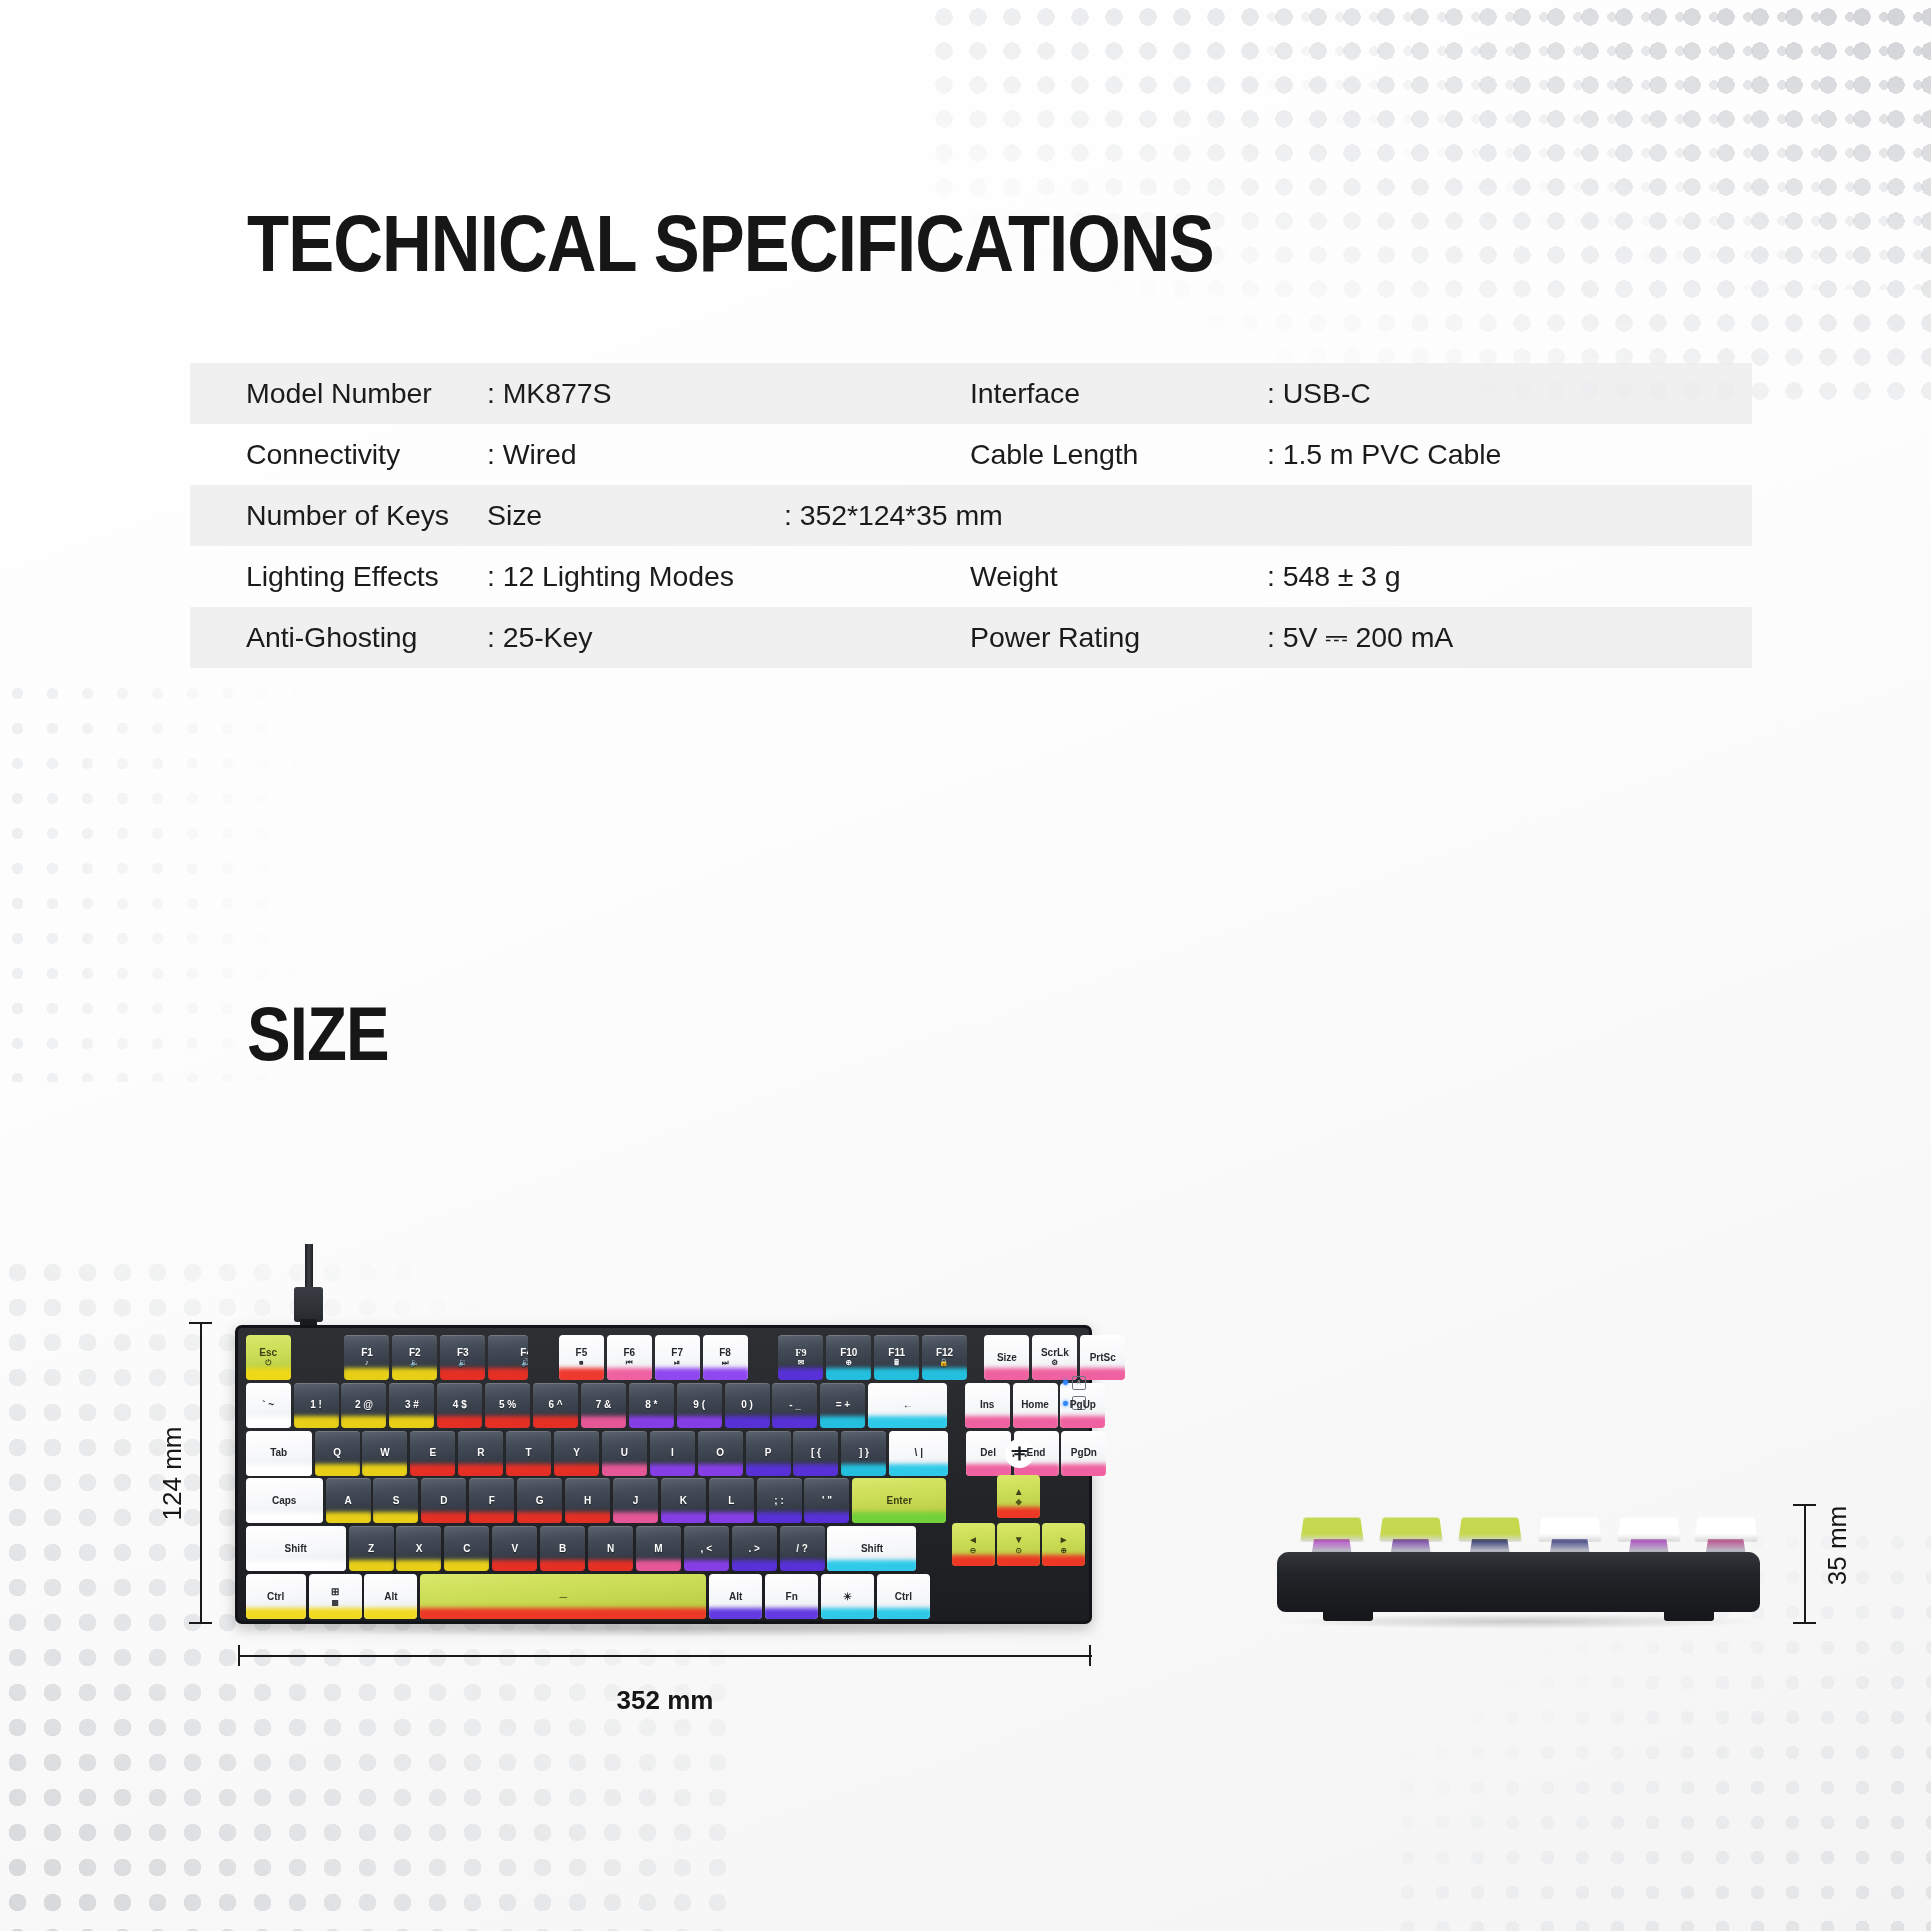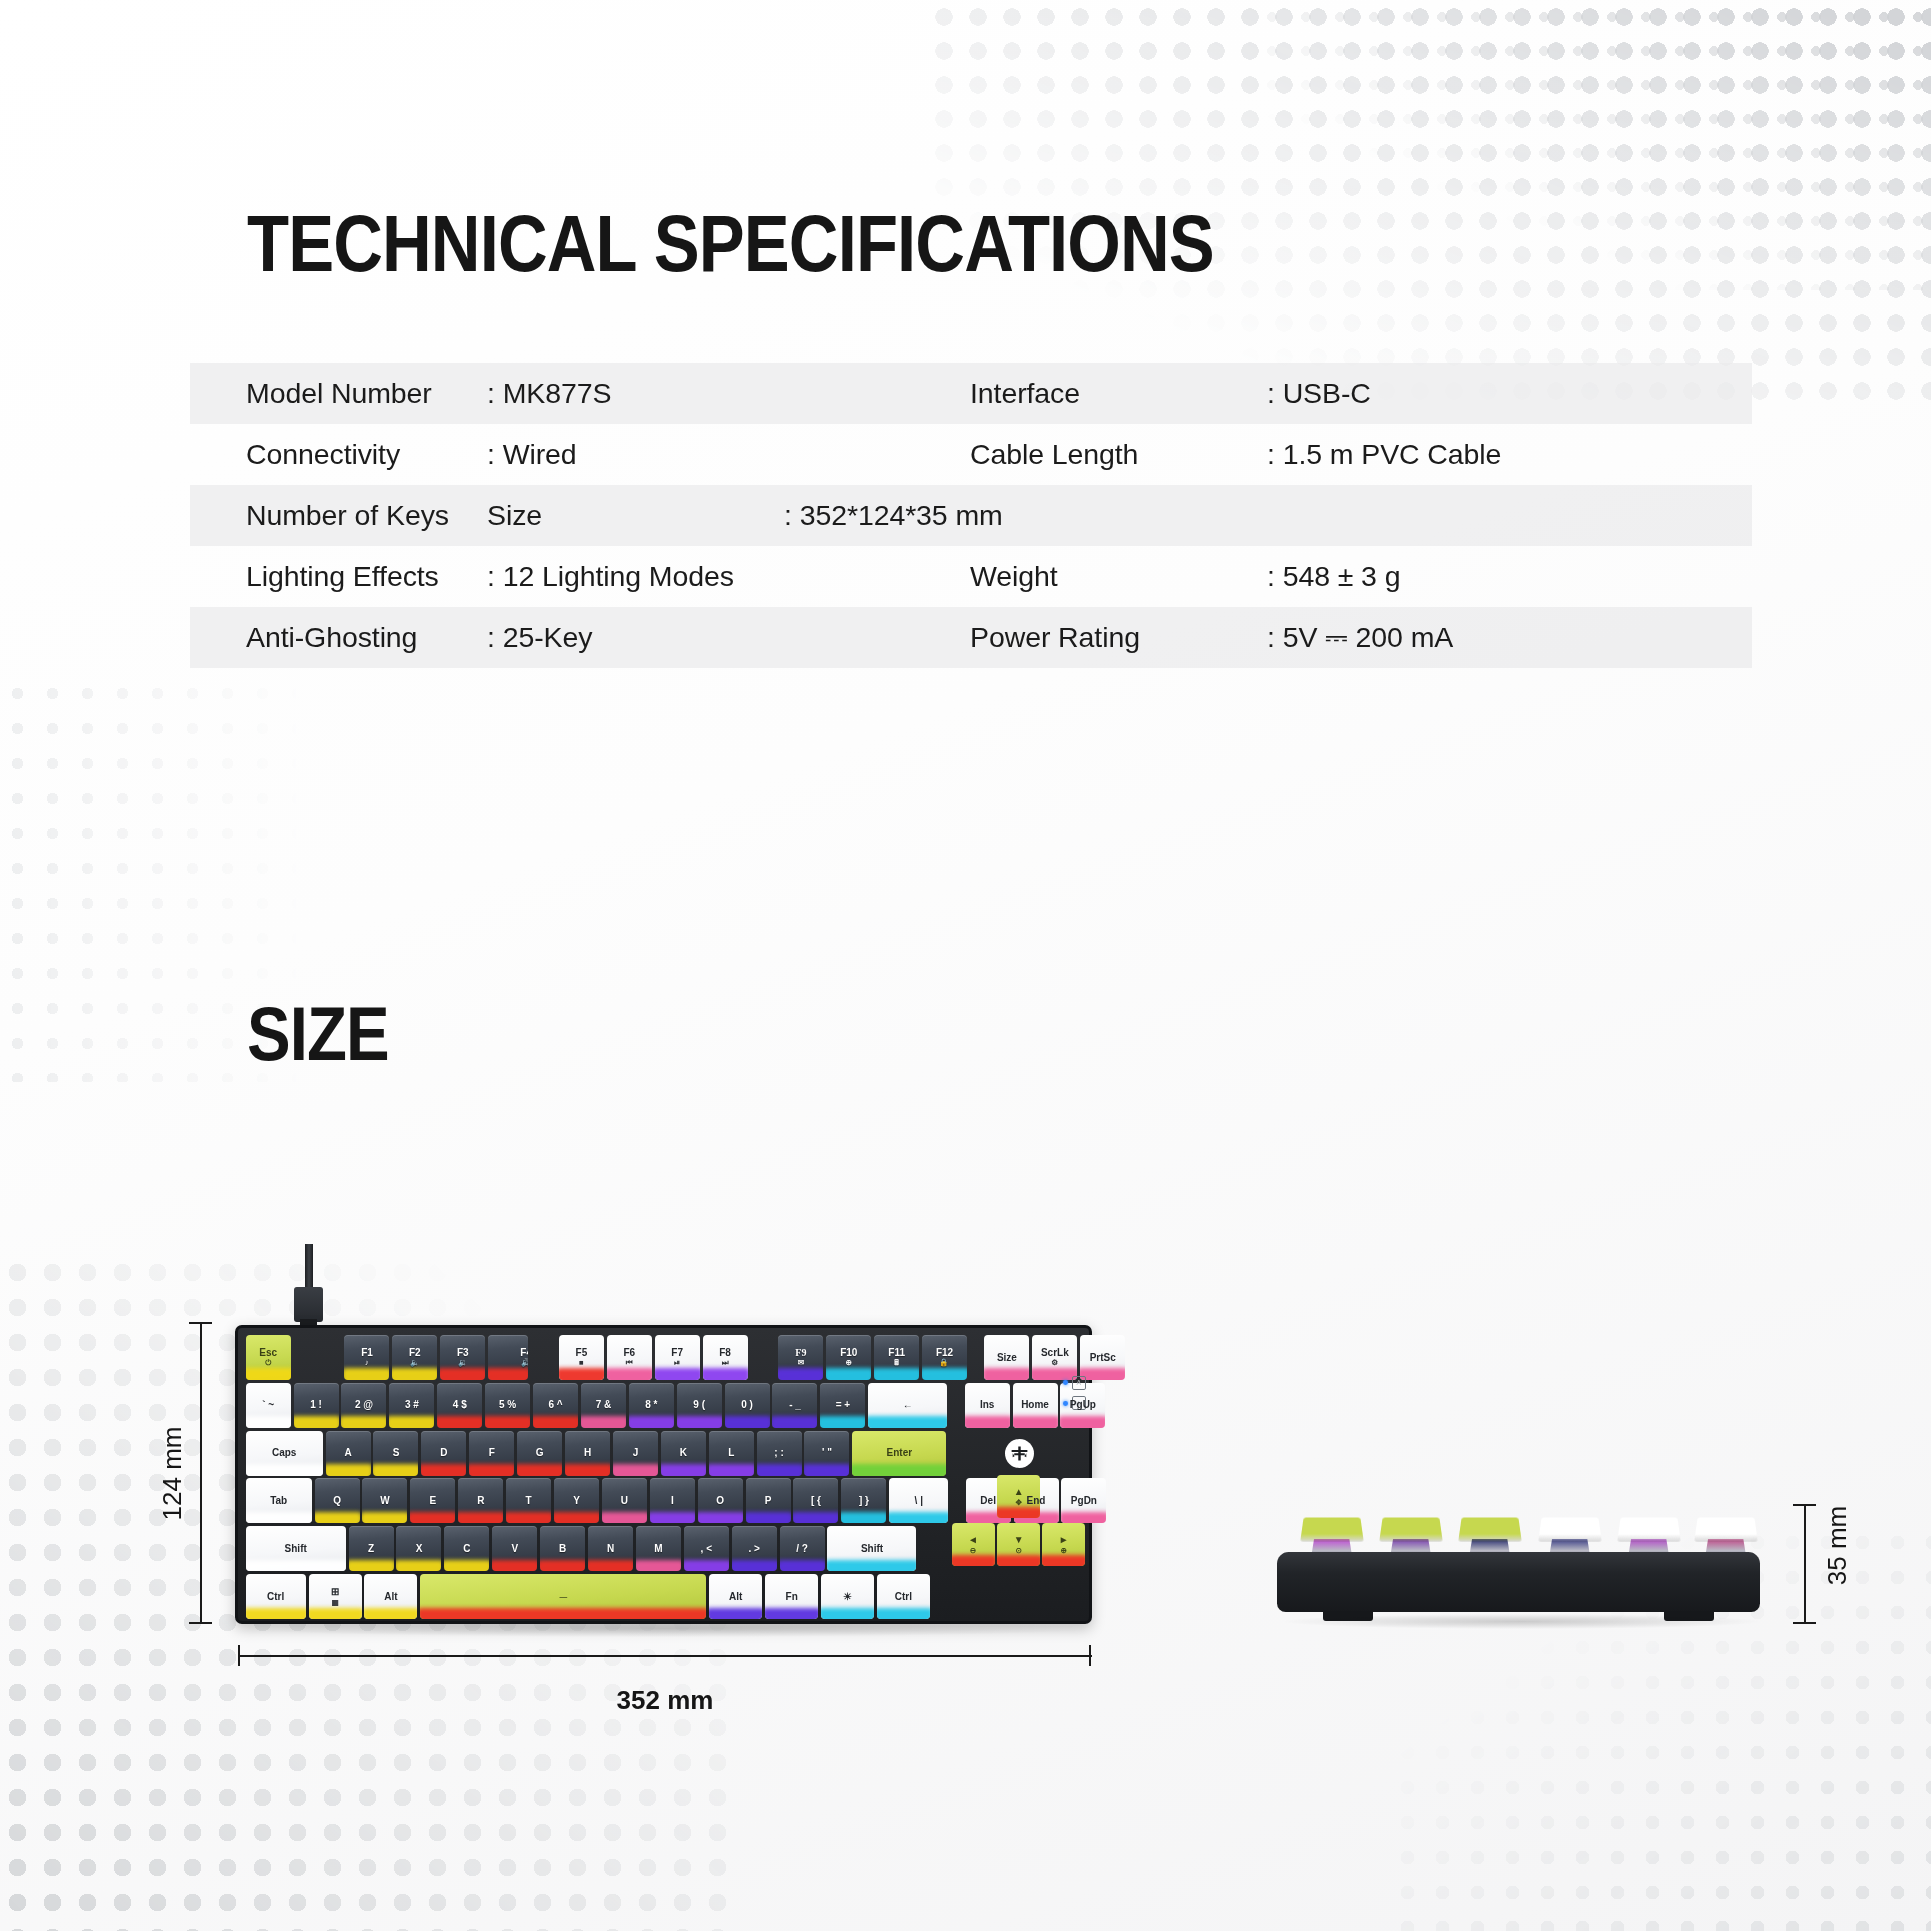--- a/index.html
+++ b/index.html
@@ -524,20 +524,125 @@
           </div>
         </div>
         <div class="key white" style="width: 45px;">
           <div class="glow g-pink"></div>
           <div style="position: relative; z-index: 2; display: flex; flex-direction: column; align-items: center;">
             <span>PgUp</span>
           </div>
         </div>
       </div>
       <div class="kb-row">
+        <div class="key white" style="width: 66px;">
+          <div class="glow g-white"></div>
+          <div style="position: relative; z-index: 2; display: flex; flex-direction: column; align-items: center;">
+            <span>Tab</span>
+          </div>
+        </div>
+        <div class="key dark" style="width: 45px;">
+          <div class="glow g-yellow"></div>
+          <div style="position: relative; z-index: 2; display: flex; flex-direction: column; align-items: center;">
+            <span>Q</span>
+          </div>
+        </div>
+        <div class="key dark" style="width: 45px;">
+          <div class="glow g-yellow"></div>
+          <div style="position: relative; z-index: 2; display: flex; flex-direction: column; align-items: center;">
+            <span>W</span>
+          </div>
+        </div>
+        <div class="key dark" style="width: 45px;">
+          <div class="glow g-red"></div>
+          <div style="position: relative; z-index: 2; display: flex; flex-direction: column; align-items: center;">
+            <span>E</span>
+          </div>
+        </div>
+        <div class="key dark" style="width: 45px;">
+          <div class="glow g-red"></div>
+          <div style="position: relative; z-index: 2; display: flex; flex-direction: column; align-items: center;">
+            <span>R</span>
+          </div>
+        </div>
+        <div class="key dark" style="width: 45px;">
+          <div class="glow g-red"></div>
+          <div style="position: relative; z-index: 2; display: flex; flex-direction: column; align-items: center;">
+            <span>T</span>
+          </div>
+        </div>
+        <div class="key dark" style="width: 45px;">
+          <div class="glow g-red"></div>
+          <div style="position: relative; z-index: 2; display: flex; flex-direction: column; align-items: center;">
+            <span>Y</span>
+          </div>
+        </div>
+        <div class="key dark" style="width: 45px;">
+          <div class="glow g-pink"></div>
+          <div style="position: relative; z-index: 2; display: flex; flex-direction: column; align-items: center;">
+            <span>U</span>
+          </div>
+        </div>
+        <div class="key dark" style="width: 45px;">
+          <div class="glow g-purple"></div>
+          <div style="position: relative; z-index: 2; display: flex; flex-direction: column; align-items: center;">
+            <span>I</span>
+          </div>
+        </div>
+        <div class="key dark" style="width: 45px;">
+          <div class="glow g-purple"></div>
+          <div style="position: relative; z-index: 2; display: flex; flex-direction: column; align-items: center;">
+            <span>O</span>
+          </div>
+        </div>
+        <div class="key dark" style="width: 45px;">
+          <div class="glow g-violet"></div>
+          <div style="position: relative; z-index: 2; display: flex; flex-direction: column; align-items: center;">
+            <span>P</span>
+          </div>
+        </div>
+        <div class="key dark" style="width: 45px;">
+          <div class="glow g-violet"></div>
+          <div style="position: relative; z-index: 2; display: flex; flex-direction: column; align-items: center;">
+            <span>[ {</span>
+          </div>
+        </div>
+        <div class="key dark" style="width: 45px;">
+          <div class="glow g-cyan"></div>
+          <div style="position: relative; z-index: 2; display: flex; flex-direction: column; align-items: center;">
+            <span>] }</span>
+          </div>
+        </div>
+        <div class="key white" style="width: 59px;">
+          <div class="glow g-cyan"></div>
+          <div style="position: relative; z-index: 2; display: flex; flex-direction: column; align-items: center;">
+            <span>\ |</span>
+          </div>
+        </div>
+        <div style="width: 11.6px; flex: 0 0 auto;"></div>
+        <div class="key white" style="width: 45px;">
+          <div class="glow g-pink"></div>
+          <div style="position: relative; z-index: 2; display: flex; flex-direction: column; align-items: center;">
+            <span>Del</span>
+          </div>
+        </div>
+        <div class="key white" style="width: 45px;">
+          <div class="glow g-pink"></div>
+          <div style="position: relative; z-index: 2; display: flex; flex-direction: column; align-items: center;">
+            <span>End</span>
+          </div>
+        </div>
+        <div class="key white" style="width: 45px;">
+          <div class="glow g-pink"></div>
+          <div style="position: relative; z-index: 2; display: flex; flex-direction: column; align-items: center;">
+            <span>PgDn</span>
+          </div>
+        </div>
+      </div>
+      <div class="kb-row">
         <div class="key white" style="width: 77px;">
           <div class="glow g-white"></div>
           <div style="position: relative; z-index: 2; display: flex; flex-direction: column; align-items: center;">
             <span>Caps</span>
           </div>
         </div>
         <div class="key dark" style="width: 45px;">
           <div class="glow g-yellow"></div>
           <div style="position: relative; z-index: 2; display: flex; flex-direction: column; align-items: center;">
             <span>A</span>
@@ -600,125 +705,20 @@
         <div class="key dark" style="width: 45px;">
           <div class="glow g-violet"></div>
           <div style="position: relative; z-index: 2; display: flex; flex-direction: column; align-items: center;">
             <span>' "</span>
           </div>
         </div>
         <div class="key lime" style="width: 94px;">
           <div class="glow g-green"></div>
           <div style="position: relative; z-index: 2; display: flex; flex-direction: column; align-items: center;">
             <span>Enter</span>
-          </div>
-        </div>
-      </div>
-      <div class="kb-row">
-        <div class="key white" style="width: 66px;">
-          <div class="glow g-white"></div>
-          <div style="position: relative; z-index: 2; display: flex; flex-direction: column; align-items: center;">
-            <span>Tab</span>
-          </div>
-        </div>
-        <div class="key dark" style="width: 45px;">
-          <div class="glow g-yellow"></div>
-          <div style="position: relative; z-index: 2; display: flex; flex-direction: column; align-items: center;">
-            <span>Q</span>
-          </div>
-        </div>
-        <div class="key dark" style="width: 45px;">
-          <div class="glow g-yellow"></div>
-          <div style="position: relative; z-index: 2; display: flex; flex-direction: column; align-items: center;">
-            <span>W</span>
-          </div>
-        </div>
-        <div class="key dark" style="width: 45px;">
-          <div class="glow g-red"></div>
-          <div style="position: relative; z-index: 2; display: flex; flex-direction: column; align-items: center;">
-            <span>E</span>
-          </div>
-        </div>
-        <div class="key dark" style="width: 45px;">
-          <div class="glow g-red"></div>
-          <div style="position: relative; z-index: 2; display: flex; flex-direction: column; align-items: center;">
-            <span>R</span>
-          </div>
-        </div>
-        <div class="key dark" style="width: 45px;">
-          <div class="glow g-red"></div>
-          <div style="position: relative; z-index: 2; display: flex; flex-direction: column; align-items: center;">
-            <span>T</span>
-          </div>
-        </div>
-        <div class="key dark" style="width: 45px;">
-          <div class="glow g-red"></div>
-          <div style="position: relative; z-index: 2; display: flex; flex-direction: column; align-items: center;">
-            <span>Y</span>
-          </div>
-        </div>
-        <div class="key dark" style="width: 45px;">
-          <div class="glow g-pink"></div>
-          <div style="position: relative; z-index: 2; display: flex; flex-direction: column; align-items: center;">
-            <span>U</span>
-          </div>
-        </div>
-        <div class="key dark" style="width: 45px;">
-          <div class="glow g-purple"></div>
-          <div style="position: relative; z-index: 2; display: flex; flex-direction: column; align-items: center;">
-            <span>I</span>
-          </div>
-        </div>
-        <div class="key dark" style="width: 45px;">
-          <div class="glow g-purple"></div>
-          <div style="position: relative; z-index: 2; display: flex; flex-direction: column; align-items: center;">
-            <span>O</span>
-          </div>
-        </div>
-        <div class="key dark" style="width: 45px;">
-          <div class="glow g-violet"></div>
-          <div style="position: relative; z-index: 2; display: flex; flex-direction: column; align-items: center;">
-            <span>P</span>
-          </div>
-        </div>
-        <div class="key dark" style="width: 45px;">
-          <div class="glow g-violet"></div>
-          <div style="position: relative; z-index: 2; display: flex; flex-direction: column; align-items: center;">
-            <span>[ {</span>
-          </div>
-        </div>
-        <div class="key dark" style="width: 45px;">
-          <div class="glow g-cyan"></div>
-          <div style="position: relative; z-index: 2; display: flex; flex-direction: column; align-items: center;">
-            <span>] }</span>
-          </div>
-        </div>
-        <div class="key white" style="width: 59px;">
-          <div class="glow g-cyan"></div>
-          <div style="position: relative; z-index: 2; display: flex; flex-direction: column; align-items: center;">
-            <span>\ |</span>
-          </div>
-        </div>
-        <div style="width: 11.6px; flex: 0 0 auto;"></div>
-        <div class="key white" style="width: 45px;">
-          <div class="glow g-pink"></div>
-          <div style="position: relative; z-index: 2; display: flex; flex-direction: column; align-items: center;">
-            <span>Del</span>
-          </div>
-        </div>
-        <div class="key white" style="width: 45px;">
-          <div class="glow g-pink"></div>
-          <div style="position: relative; z-index: 2; display: flex; flex-direction: column; align-items: center;">
-            <span>End</span>
-          </div>
-        </div>
-        <div class="key white" style="width: 45px;">
-          <div class="glow g-pink"></div>
-          <div style="position: relative; z-index: 2; display: flex; flex-direction: column; align-items: center;">
-            <span>PgDn</span>
           </div>
         </div>
       </div>
       <div class="kb-row">
         <div class="key white" style="width: 100px;">
           <div class="glow g-white"></div>
           <div style="position: relative; z-index: 2; display: flex; flex-direction: column; align-items: center;">
             <span>Shift</span>
           </div>
         </div>

